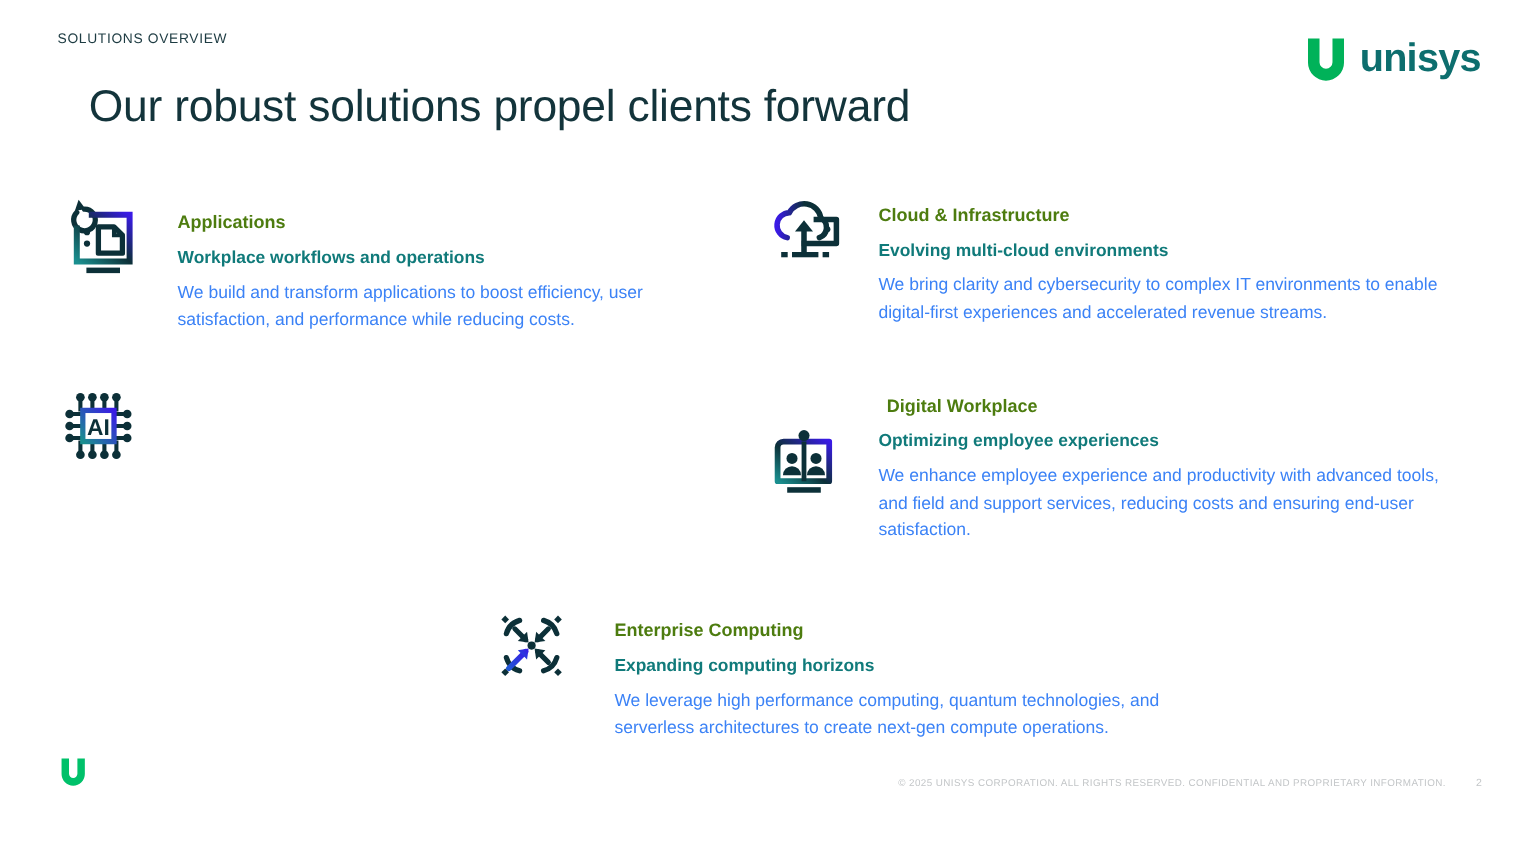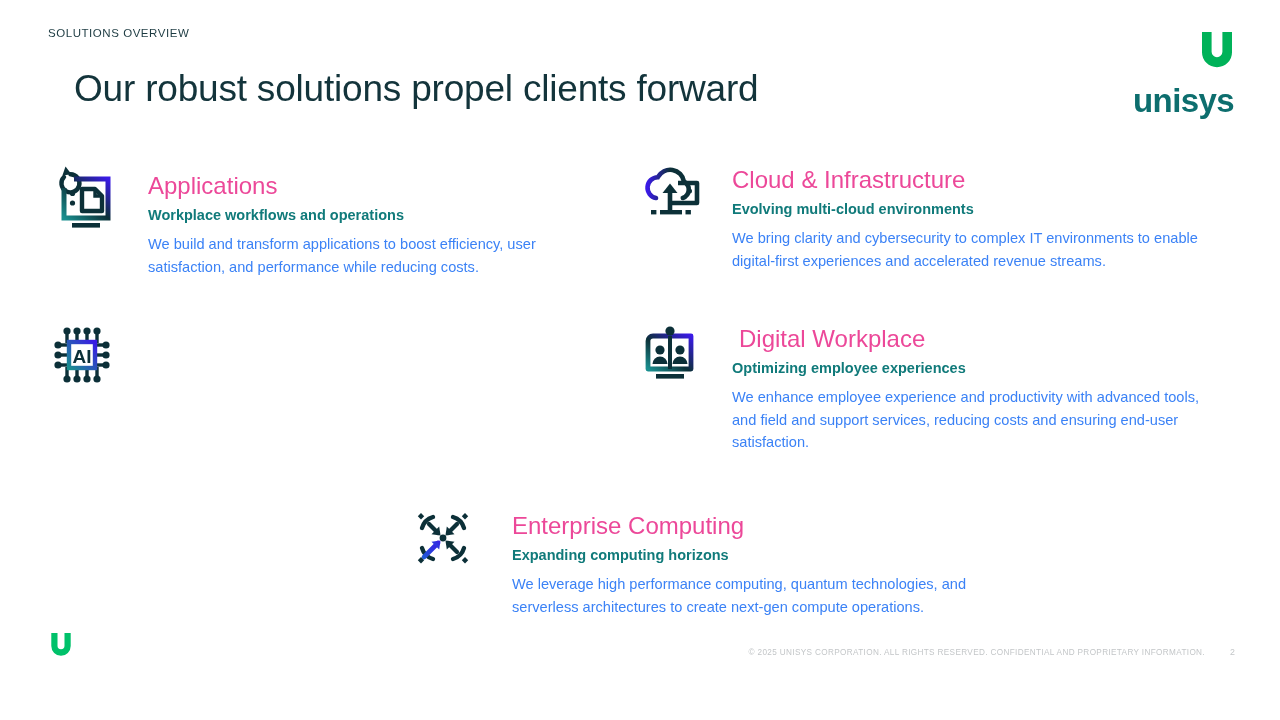--- a/index.html
+++ b/index.html
@@ -43,24 +43,23 @@
     white-space: nowrap;
     margin-left: 28px;
   }
 
   
   .logo {
     position: absolute;
     right: 46px;
     top: 30px;
     display: flex;
-    align-items: flex-end;
+    align-items: flex-start;
     gap: 11px;
     height: 38px;
-    flex-direction: column;
   }
   .logo-mark { display: block; }
   .logo-word {
     font-size: 33px;
     font-weight: 700;
     color: #0d6e6e;
     letter-spacing: -0.6px;
     line-height: 1;
     position: relative;
     top: 1px;
@@ -77,23 +76,23 @@
     width: 72px;
     height: 72px;
     display: flex;
     align-items: flex-start;
     justify-content: flex-start;
   }
   .card-body {
     flex: 1 1 auto;
   }
   .card-title {
-    font-size: 24px;
-    font-weight: 400;
-    color: #ec4899;
+    font-size: 15px;
+    font-weight: 700;
+    color: #4d7c0f;
     line-height: 22px;
     margin-bottom: 9px;
     white-space: nowrap;
   }
   .card-sub {
     font-size: 14.5px;
     font-weight: 700;
     color: #107a7a;
     line-height: 19px;
     margin-bottom: 8px;
@@ -103,21 +102,21 @@
     font-size: 14.6px;
     font-weight: 400;
     color: #3b82f6;
     line-height: 22.5px;
   }
 
   
   #card-applications      { left: 46px;  top: 162px; width: 520px; }
   #card-cloud             { left: 634px; top: 158px; width: 580px; }
   #card-ai                { left: 46px;  top: 319px; width: 520px; flex-direction: column; }
-  #card-workplace         { left: 634px; top: 317px; width: 580px; }
+  #card-workplace         { left: 634px; top: 317px; width: 580px; align-items: center; }
   #card-enterprise        { left: 407px; top: 502px; width: 580px; }
 
   #card-applications .card-icon { margin-right: 30px; }
   #card-cloud .card-icon        { margin-right: 26px; }
   #card-ai .card-icon           { margin-right: 31px; }
   #card-workplace .card-icon    { margin-right: 26px; }
   #card-enterprise .card-icon   { margin-right: 33px; }
 
   #card-cloud .card-body        { padding-top: 11px; }
   #card-workplace .card-body    { padding-top: 11px; }

